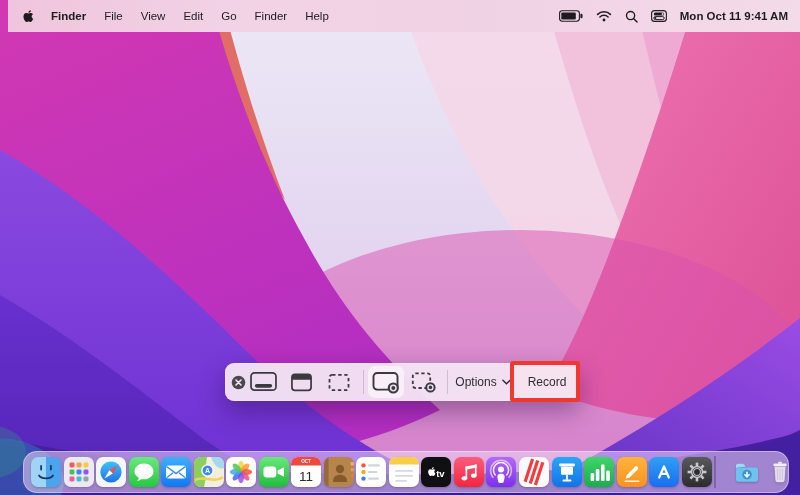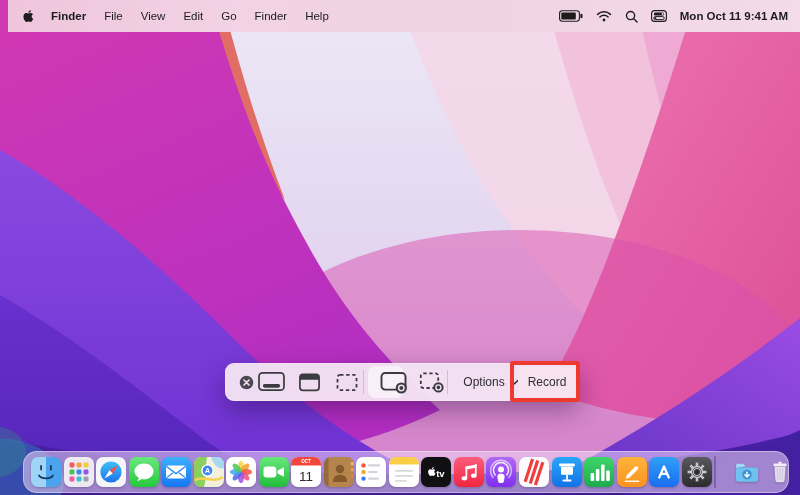--- a/index.html
+++ b/index.html
@@ -17,21 +17,21 @@
   .mb-item.app{font-weight:700;}
   .mb-apple{display:flex;align-items:center;padding:0 8px 0 2px;}
   .mb-right{margin-left:auto;display:flex;align-items:center;gap:13px;font-weight:bold;}
   .mb-clock{font-size:11.5px;white-space:nowrap;}
   .sicon{display:flex;align-items:center;}
 
   
   .cap-toolbar{position:absolute;left:225px;top:363px;width:355px;height:38px;z-index:4;
     background:rgba(243,227,243,0.96);border-radius:9px;
     box-shadow:0 10px 26px rgba(35,8,60,.38),0 0 0 .5px rgba(255,255,255,.45) inset;}
-  .tb{position:absolute;top:0;height:38px;display:flex;align-items:center;justify-content:center;margin-left:8px;}
+  .tb{position:absolute;top:0;height:38px;display:flex;align-items:center;justify-content:center;}
   .tb-div{position:absolute;top:7px;width:1px;height:24px;background:rgba(62,40,72,.18);}
   .tb-sel{position:absolute;left:143px;top:3px;width:36px;height:32px;border-radius:7px;
     background:rgba(255,255,255,.55);}
   .tb-options{font-size:12px;color:#2e2e32;gap:5px;display:flex;align-items:center;}
   .tb-record{position:absolute;left:293px;top:4px;width:58px;height:30px;
     display:flex;align-items:center;justify-content:center;
     background:#f7e3ef;border-radius:2px;font-size:12px;color:#2e2e32;text-align:center;}
   .annotation{position:absolute;left:510px;top:361px;width:70px;height:41px;z-index:6;
     border:4px solid #ee3a2e;border-radius:3px;box-sizing:border-box;pointer-events:none;}
 

